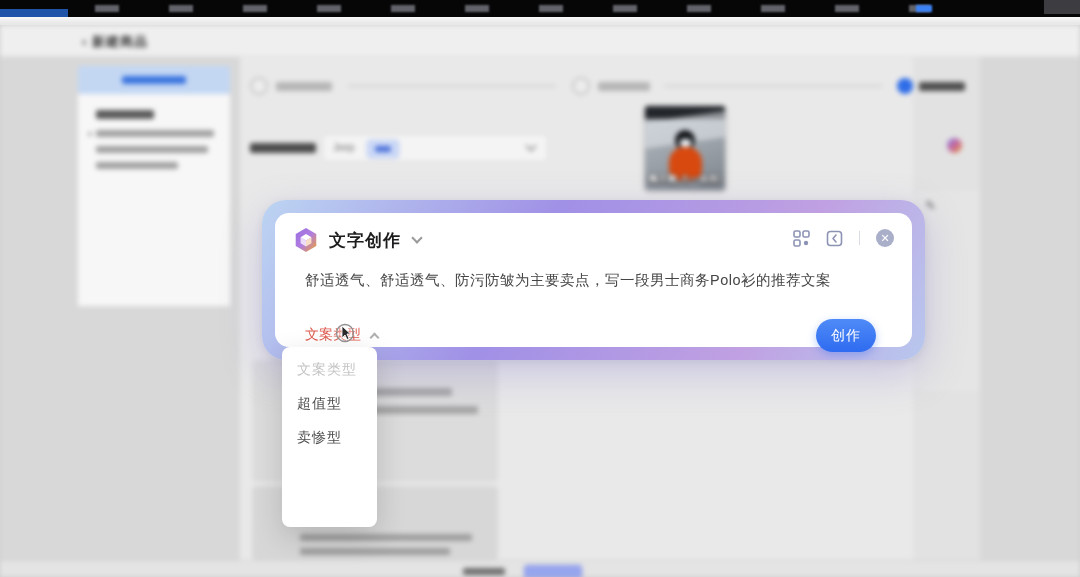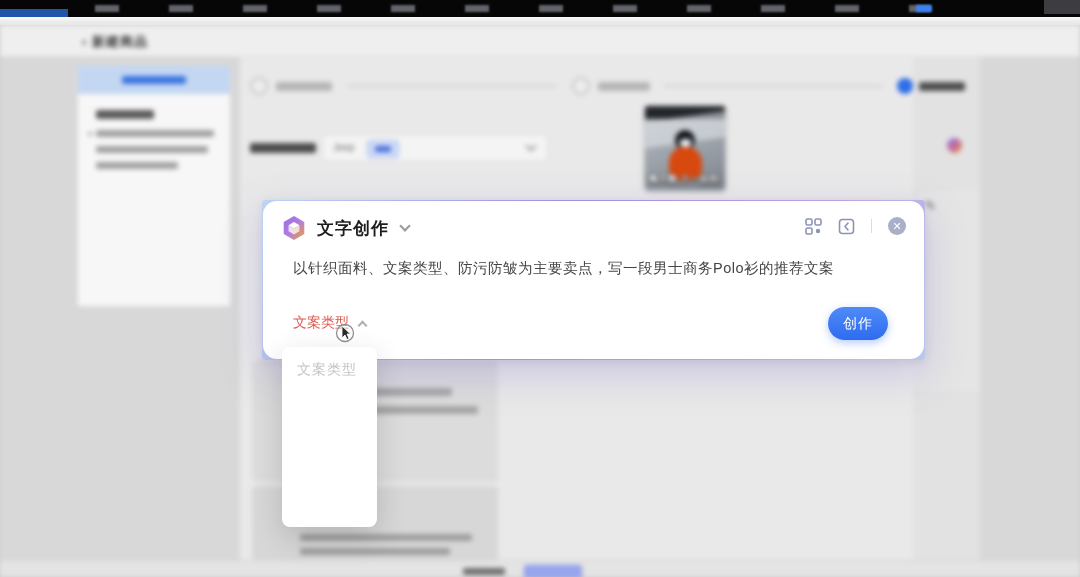--- a/index.html
+++ b/index.html
@@ -69,21 +69,21 @@
   .c1-l2 { left:104px; top:46px; width:122px; height:8px; background:#a6a6a6; }
   .bg-card2 { left:252px; top:461px; width:246px; height:74px; background:#d7d7d7; border-radius:4px; }
   .c2-l1 { left:48px; top:48px; width:172px; height:7px; background:#9e9e9e; }
   .c2-l2 { left:48px; top:62px; width:150px; height:7px; background:#9e9e9e; }
 
   .bottom-bar { left:0; top:535px; width:1080px; height:17px; background:#e4e4e4; border-top:1px solid #d2d2d2; }
   .bottom-smudge { left:463px; top:7px; width:42px; height:7px; background:#6d6d6d; border-radius:2px; }
   .bottom-btn { left:524px; top:4px; width:58px; height:13px; background:#97a5ee; border:1px solid #7b8ce8; border-radius:3px 3px 0 0; }
 
   
-  .modal-wrap { left:262px; top:200px; width:663px; height:160px; border-radius:4px; padding:1px;
+  .modal-wrap { left:262px; top:200px; width:663px; height:160px; border-radius:24px; padding:13px;
     background:linear-gradient(120deg,#bcd4f2 0%,#a090e6 40%,#c0a0e2 75%,#b8c8ee 100%);
     box-shadow:0 14px 40px rgba(125,115,205,.30), 0 2px 10px rgba(0,0,0,.08); }
   .modal { position:relative; width:100%; height:100%; border-radius:14px; background:#fff; }
   .m-header { left:18px; top:13px; height:28px; display:flex; align-items:center; }
   .m-logo { width:26px; height:26px; }
   .m-title { margin-left:10px; font-size:17px; font-weight:bold; color:#1d1d1f; letter-spacing:1px; }
   .m-title-chev { width:8px; height:8px; border-right:2px solid #9a9a9a; border-bottom:2px solid #9a9a9a;
                   transform:rotate(45deg); margin-left:12px; margin-top:-4px; }
   .m-icons { right:18px; top:16px; display:flex; align-items:center; gap:16px; }
   .m-divider { width:1px; height:14px; background:#d9dbe8; }
@@ -216,33 +216,35 @@
           <circle cx="13" cy="13" r="2.2" fill="#8d93b5"></circle>
         </svg>
         <svg width="17" height="17" viewBox="0 0 17 17">
           <rect x="1.5" y="1.5" width="14" height="14" rx="3" fill="none" stroke="#8d93b5" stroke-width="1.6"></rect>
           <path d="M10 5 L7 8.5 L10 12" fill="none" stroke="#8d93b5" stroke-width="1.6" stroke-linecap="round" stroke-linejoin="round"></path>
         </svg>
         <span class="m-divider"></span>
         <span class="m-close">✕</span>
       </div>
 
-      <div class="abs m-prompt">以针织面料、文案类型、防污防皱为主要卖点，写一段男士商务Polo衫的推荐文案</div>
+      <div class="abs m-prompt">舒适透气、舒适透气、防污防皱为主要卖点，写一段男士商务Polo衫的推荐文案</div>
 
       <div class="abs m-type" style="color:#df5a4e;">
         <span>文案类型</span>
         <span class="m-type-chev"></span>
       </div>
 
       <div class="abs m-create">创作</div>
     </div>
   </div>
 
   <div class="abs dropdown">
     <div class="dd-item disabled">文案类型</div>
+    <div class="dd-item">超值型</div>
+    <div class="dd-item">卖惨型</div>
   </div>
 
   <svg class="abs cursor" viewBox="0 0 22 22">
     <circle cx="11" cy="11" r="8.5" fill="rgba(255,255,255,0.25)" stroke="#8f8f8f" stroke-width="1.3"></circle>
     <path d="M8 4 L8 16 L11 13 L13 17.5 L15 16.5 L13 12 L16.5 12 Z" fill="#2b2b2b" stroke="#ffffff" stroke-width="0.8"></path>
   </svg>
 
 </div>
 
 </body></html>

